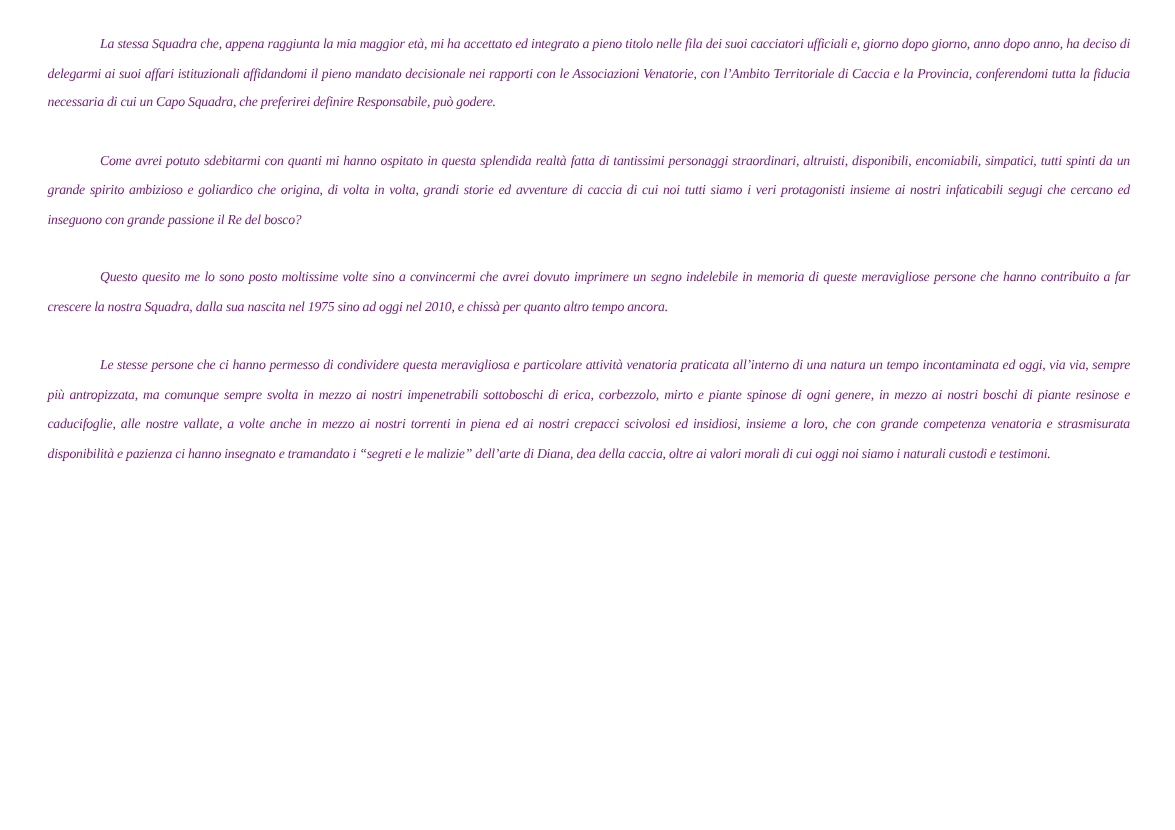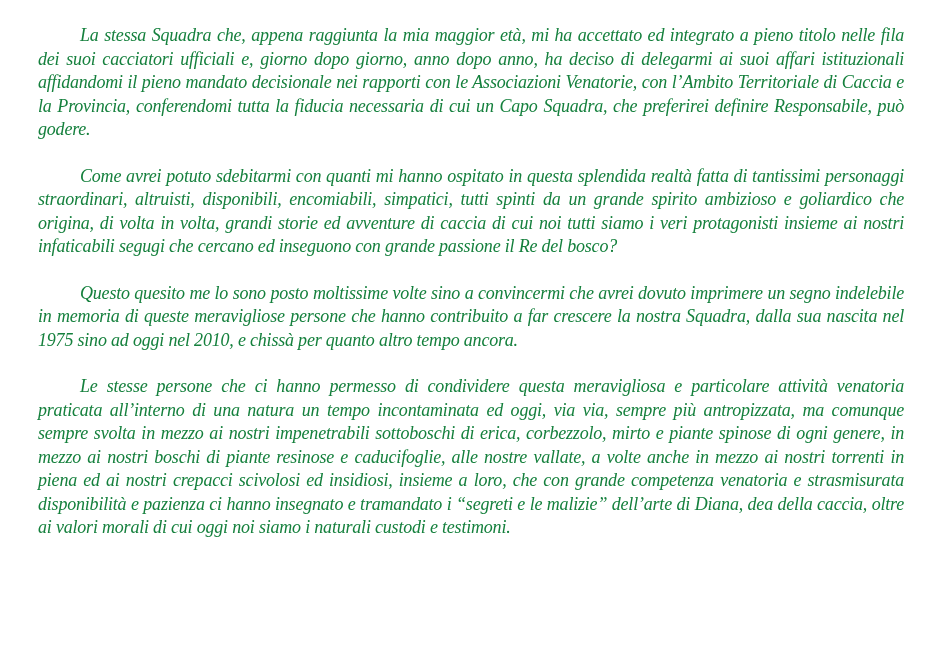--- a/index.html
+++ b/index.html
@@ -13,22 +13,22 @@
     height: 664px;
     background: #ffffff;
     overflow: hidden;
     box-sizing: border-box;
     padding: 24px 36px 0 38px;
   }
   .text-block {
     font-family: "Liberation Serif", "DejaVu Serif", serif;
     font-style: italic;
     font-weight: normal;
-    color: #15803d;
-    font-size: 18px;
+    color: #701a75;
+    font-size: 11px;
     line-height: 23.5px;
     letter-spacing: -0.2px;
   }
   .text-block p {
     margin: 0 0 23px 0;
     text-align: justify;
     text-indent: 42px;
   }
 </style>
 </head>

